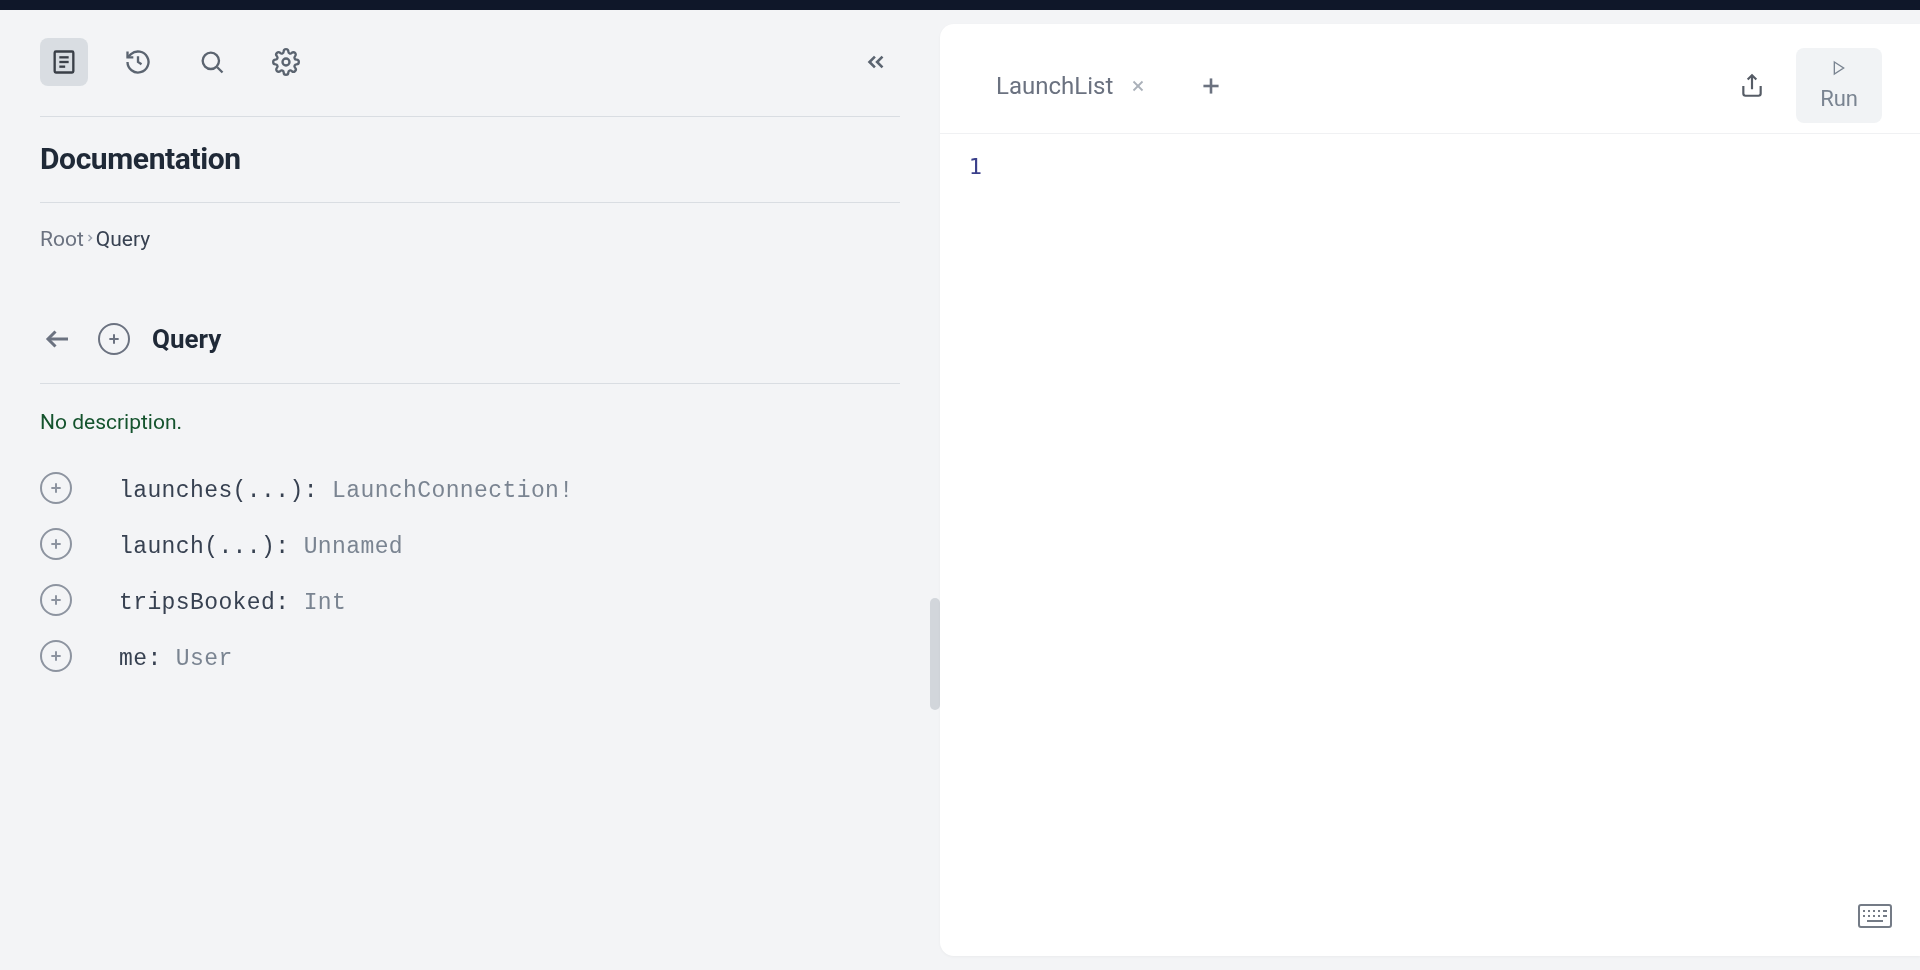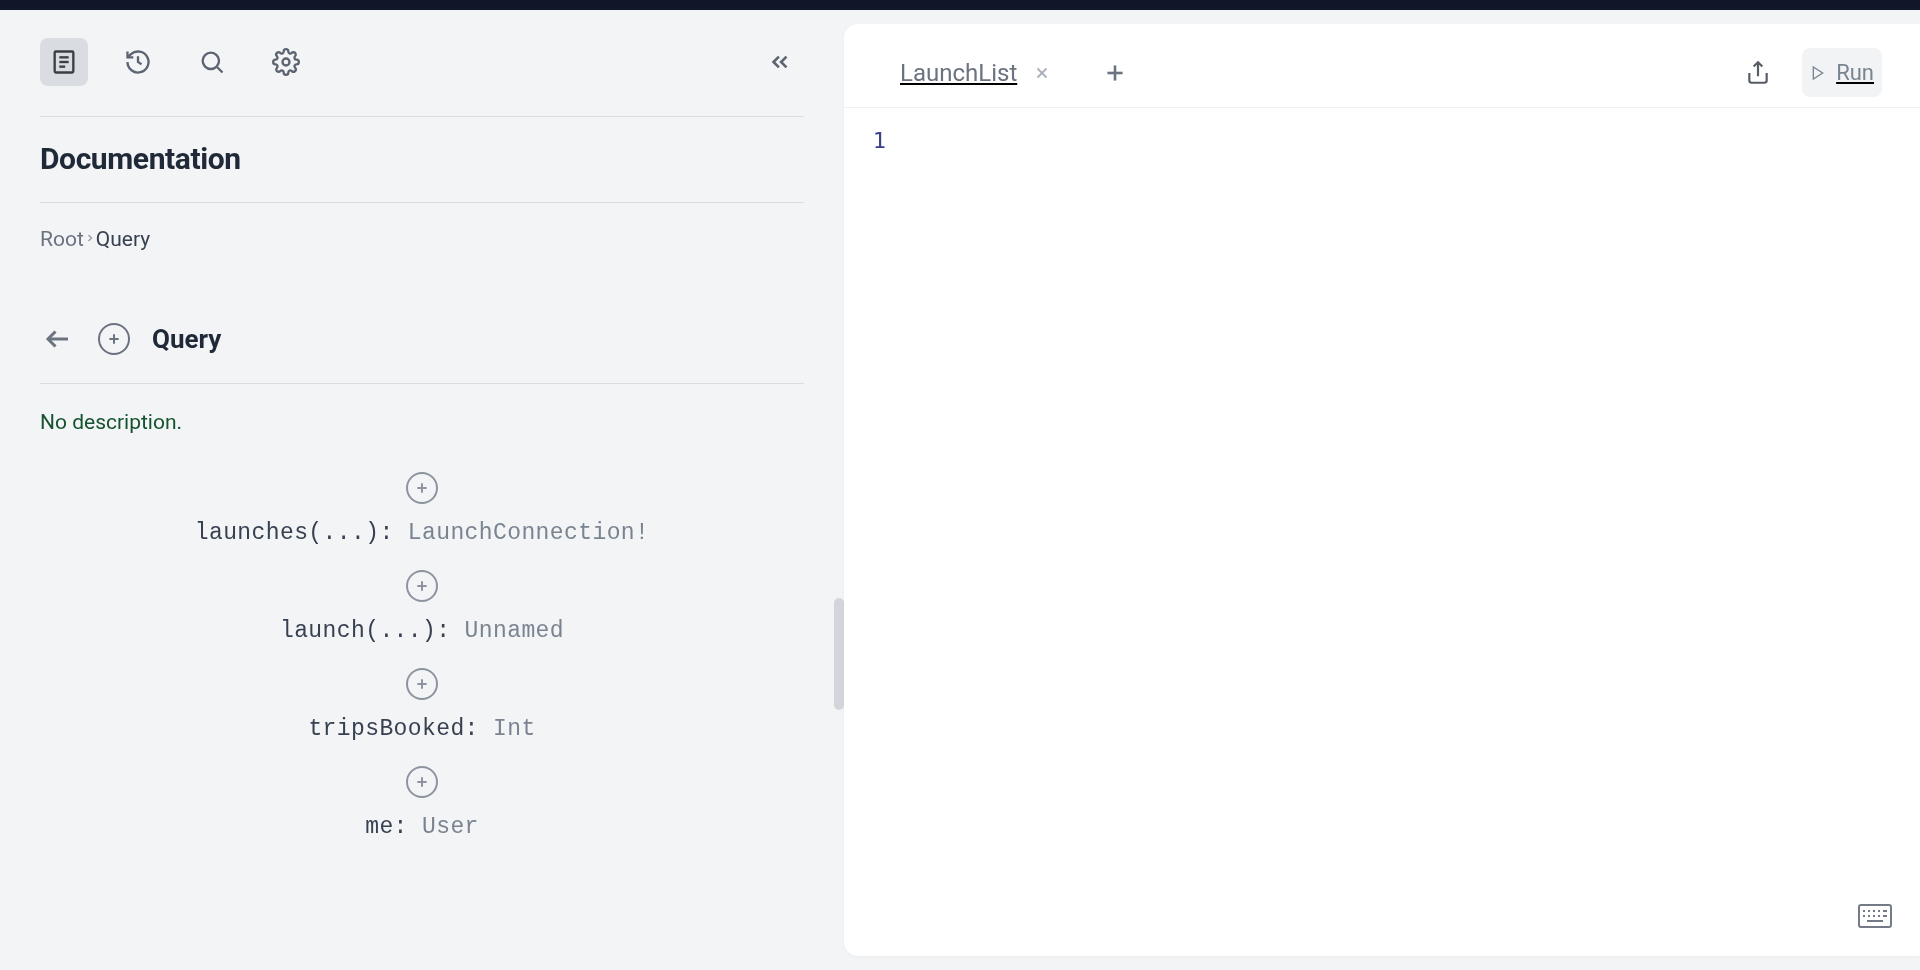--- a/index.html
+++ b/index.html
@@ -14,21 +14,21 @@
     height: 10px;
     width: 100%;
     background: #0f1729;
   }
   .container {
     display: flex;
     height: calc(100% - 10px);
     padding: 0;
   }
   .sidebar {
-    width: 844px;
+    width: 940px;
     background: #f3f4f6;
     padding: 28px 40px 28px 40px;
     display: flex;
     flex-direction: column;
     position: relative;
   }
   .sidebar-toolbar {
     display: flex;
     align-items: center;
     justify-content: space-between;
@@ -112,24 +112,23 @@
     padding: 26px 0 26px 0;
   }
   .fields-heading {
     font-size: 23px;
     font-weight: 700;
     color: #1f2937;
     padding: 26px 0 22px 0;
   }
   .field-row {
     display: flex;
-    align-items: center;
-    gap: 16px;
+    align-items: flex-end;
+    gap: 47px;
     padding: 12px 0;
-    flex-direction: column;
   }
   .field-add {
     width: 32px;
     height: 32px;
     border: 2.5px solid #8d94a0;
     border-radius: 50%;
     display: flex;
     align-items: center;
     justify-content: center;
     cursor: pointer;
@@ -161,21 +160,20 @@
     flex-direction: column;
     box-shadow: 0 1px 3px rgba(0,0,0,0.04);
     position: relative;
   }
   .tab-bar {
     display: flex;
     align-items: center;
     padding: 24px 38px 10px 38px;
     border-bottom: 1px solid #f0f1f3;
     gap: 8px;
-    text-decoration: underline;
   }
   .tab {
     display: flex;
     align-items: center;
     gap: 16px;
     padding: 8px 18px;
     font-size: 24px;
     color: #6b7280;
     cursor: pointer;
   }
@@ -202,24 +200,25 @@
     display:flex;align-items:center;justify-content:center;
     color: #565c66;
     cursor: pointer;
   }
   .run-btn {
     display: flex;
     align-items: center;
     gap: 10px;
     background: #f1f3f5;
     color: #7a8491;
-    padding: 12px 8px;
+    padding: 12px 24px;
     border-radius: 8px;
     font-size: 22px;
     cursor: pointer;
+    flex-direction: column;
   }
   .editor {
     flex: 1;
     display: flex;
     padding: 16px 0 0 0;
     font-family: "SFMono-Regular", Consolas, monospace;
     font-size: 22px;
   }
   .gutter {
     width: 60px;

